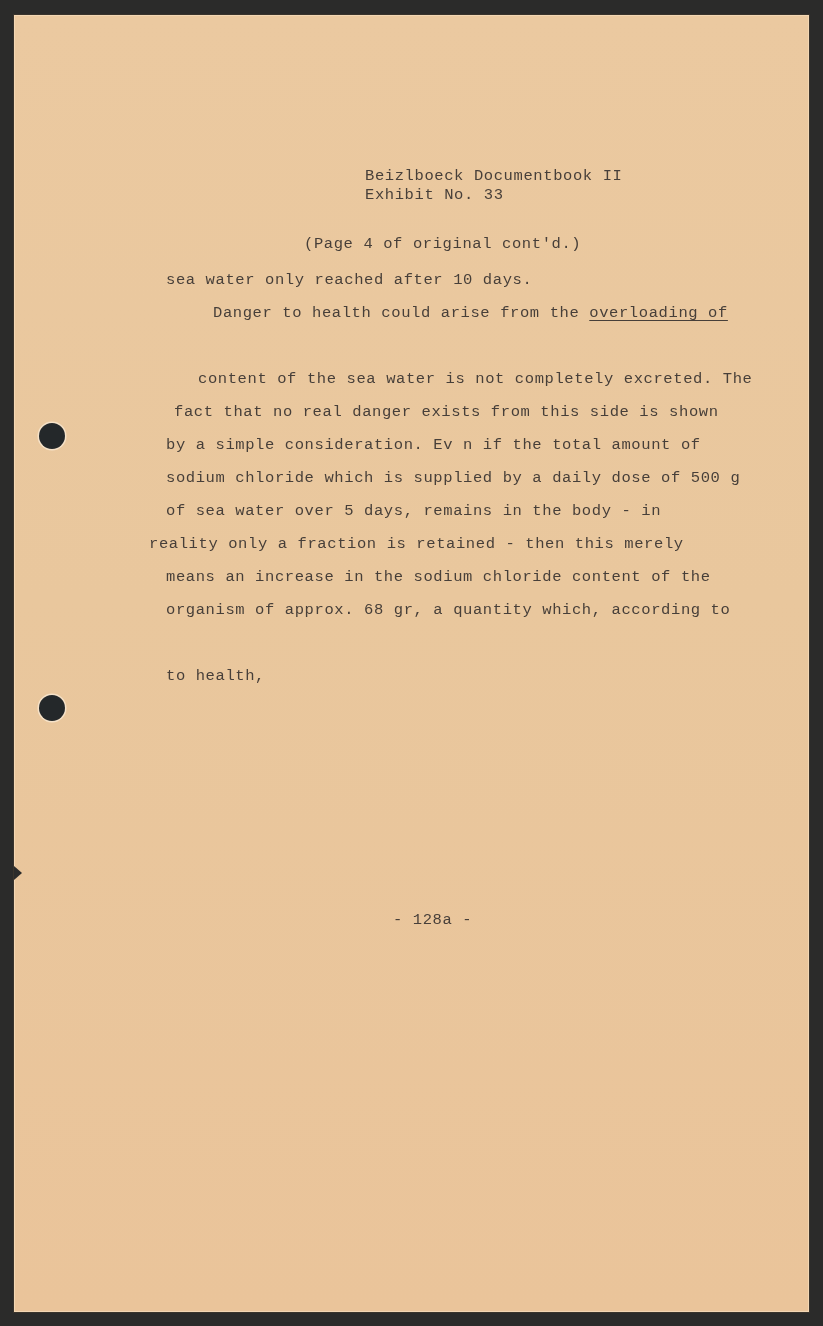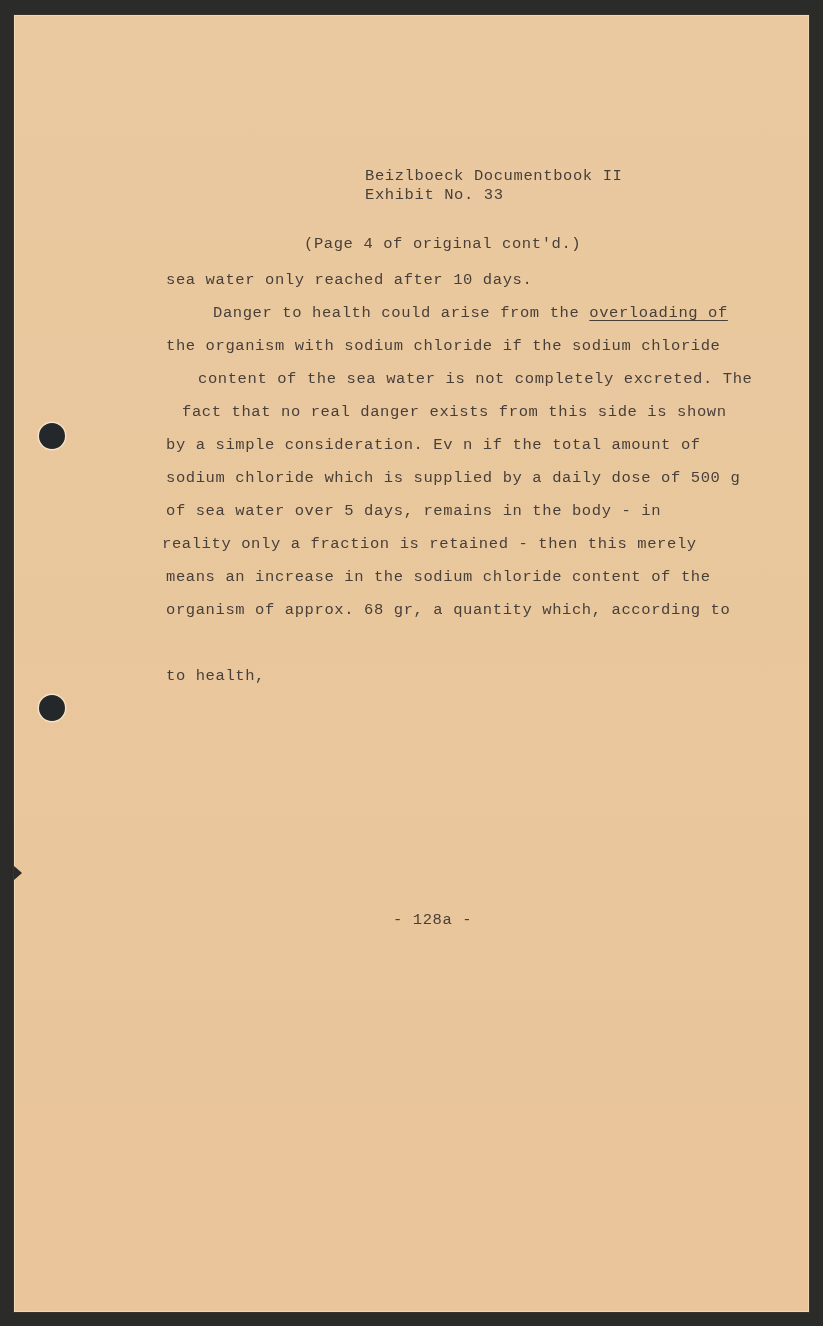--- a/index.html
+++ b/index.html
@@ -63,25 +63,24 @@
 
   <div class="typed header-line" style="top:152px;">Beizlboeck Documentbook II</div>
   <div class="typed header-line" style="top:171px;">Exhibit No. 33</div>
 
   <div class="typed" style="left:290px; top:220px;">(Page 4 of original cont'd.)</div>
 
   <div class="typed body-line" style="top:256px; left:152px;">sea water only reached after 10 days.</div>
 
   <div class="typed" style="top:289px; left:199px;"><span>Danger to health could arise from the </span><span class="underline">overloading of</span></div>
 
-  <div class="typed" style="top:322px; left:152px;">the organism with sodium chloride if the sodium chloride</div>
   <div class="typed" style="top:355px; left:152px;margin-left:32px;">content of the sea water is not completely excreted. The</div>
-  <div class="typed" style="top:388px; left:168px;font-family:Liberation Mono, monospace;">fact that no real danger exists from this side is shown</div>
+  <div class="typed" style="top:388px; left:160px;font-family:Liberation Mono, monospace;">fact that no real danger exists from this side is shown</div>
   <div class="typed" style="top:421px; left:152px;">by a simple consideration. Ev n if the total amount of</div>
   <div class="typed" style="top:454px; left:152px;">sodium chloride which is supplied by a daily dose of 500 g</div>
   <div class="typed" style="top:487px; left:152px;">of sea water over 5 days, remains in the body - in</div>
-  <div class="typed" style="top:520px; left:148px;">reality only a fraction is retained - then this merely</div>
+  <div class="typed" style="top:520px; left:135px;">reality only a fraction is retained - then this merely</div>
   <div class="typed" style="top:553px; left:152px;">means an increase in the sodium chloride content of the</div>
   <div class="typed" style="top:586px; left:152px;">organism of approx. 68 gr, a quantity which, according to</div>
   <div class="typed" style="top:652px; left:152px;">to health,</div>
 
   <div class="typed" style="top:868px; left:379px;margin-top:28px;">- 128a -</div>
 </div>
 
 </body></html>

